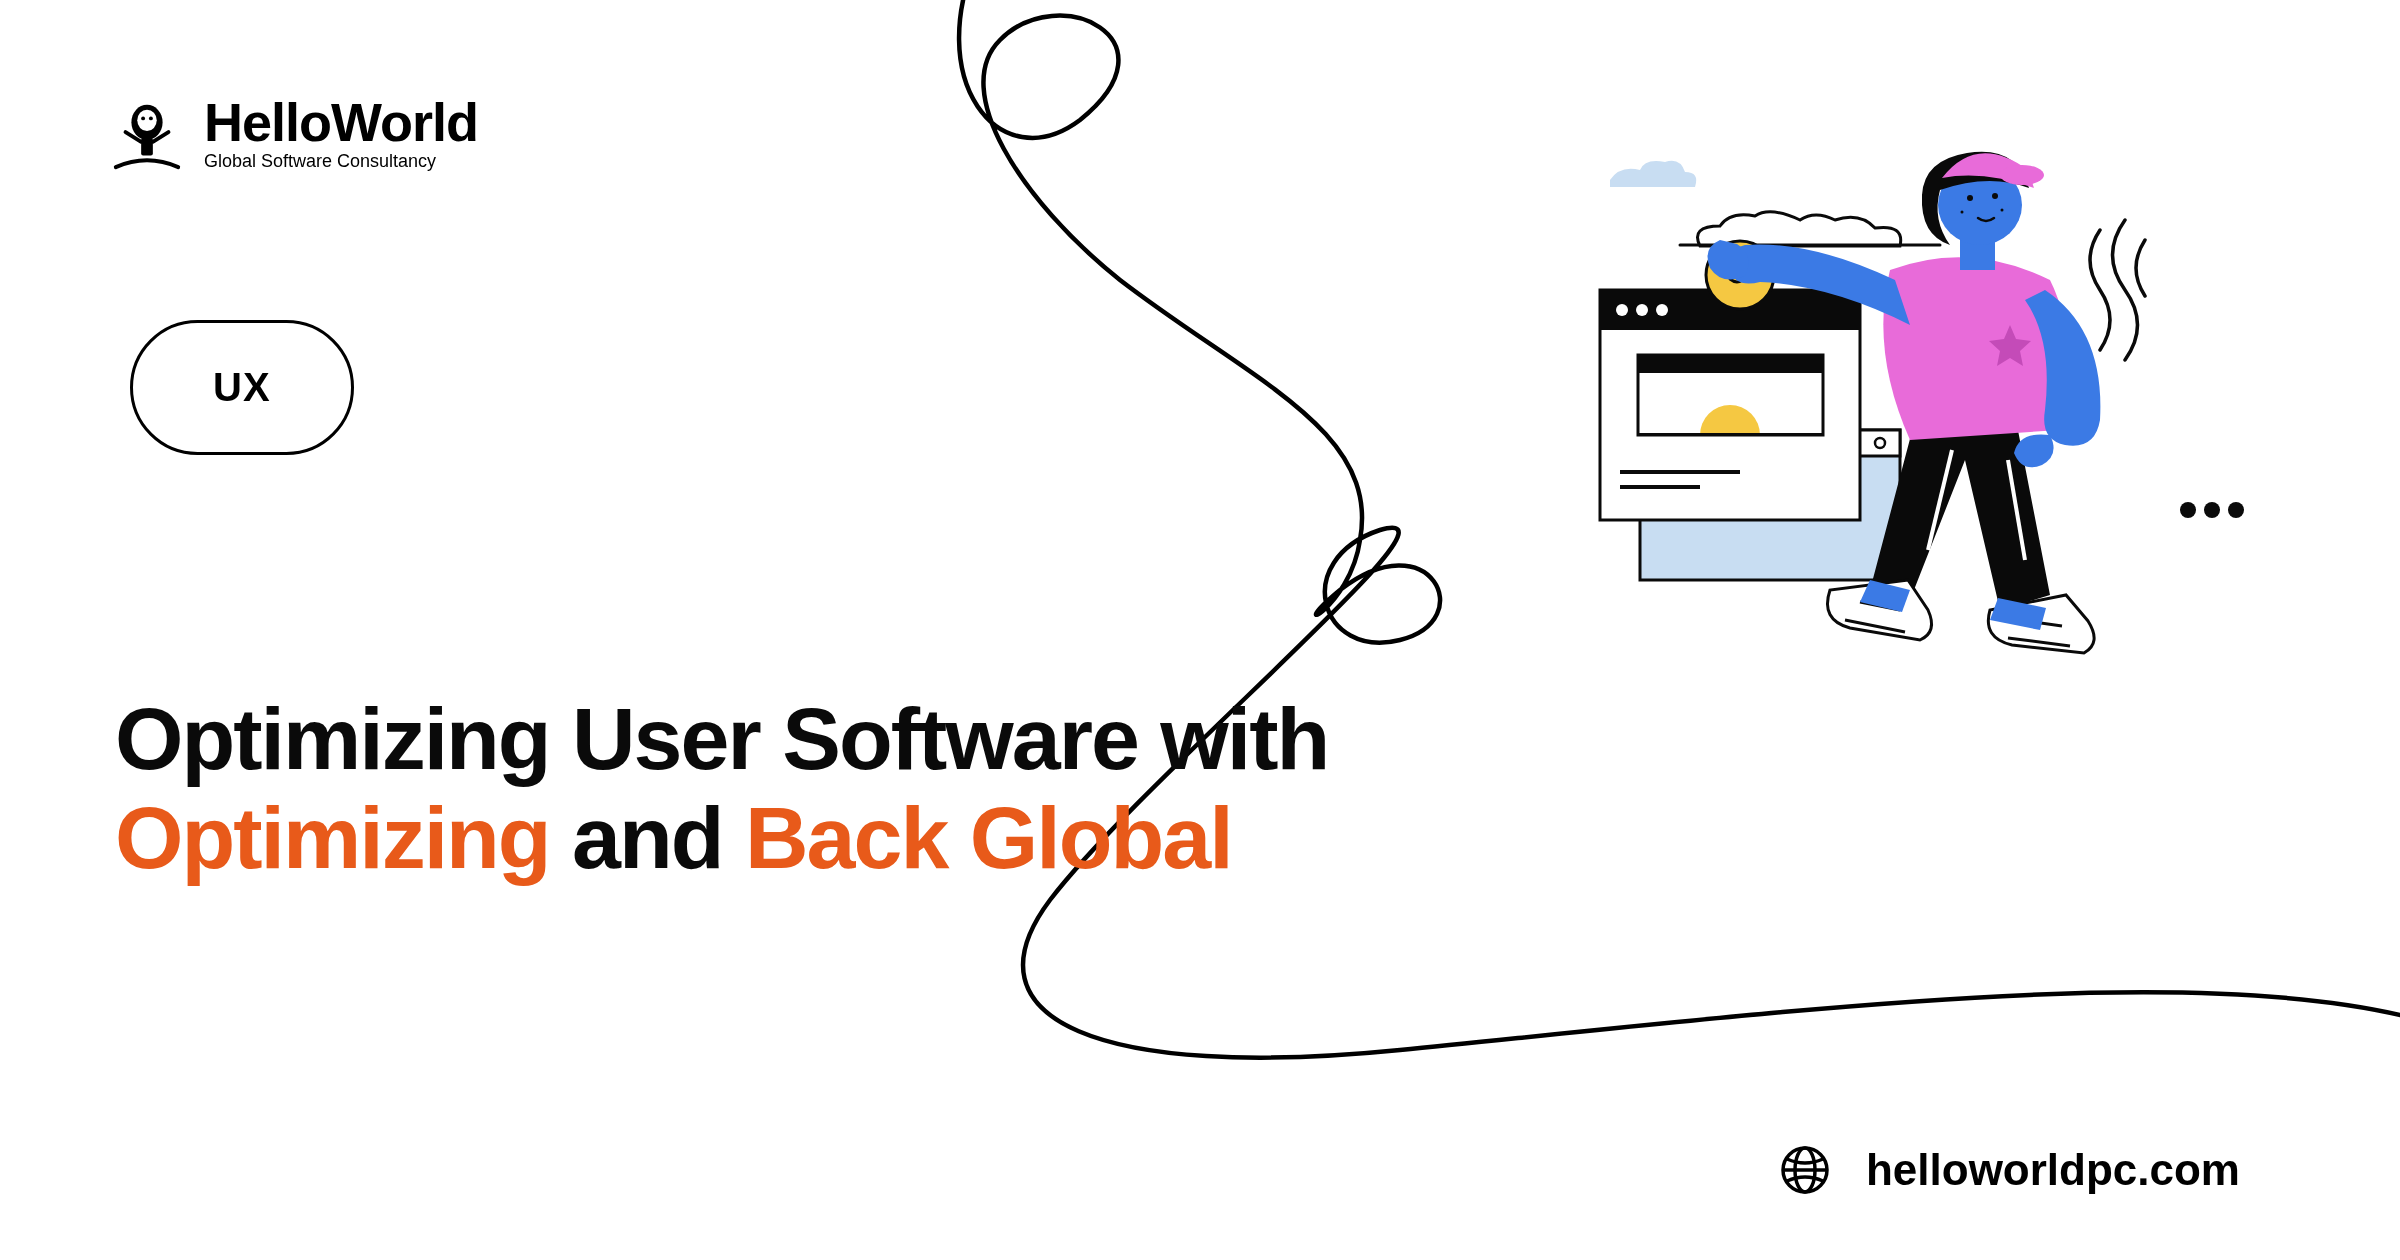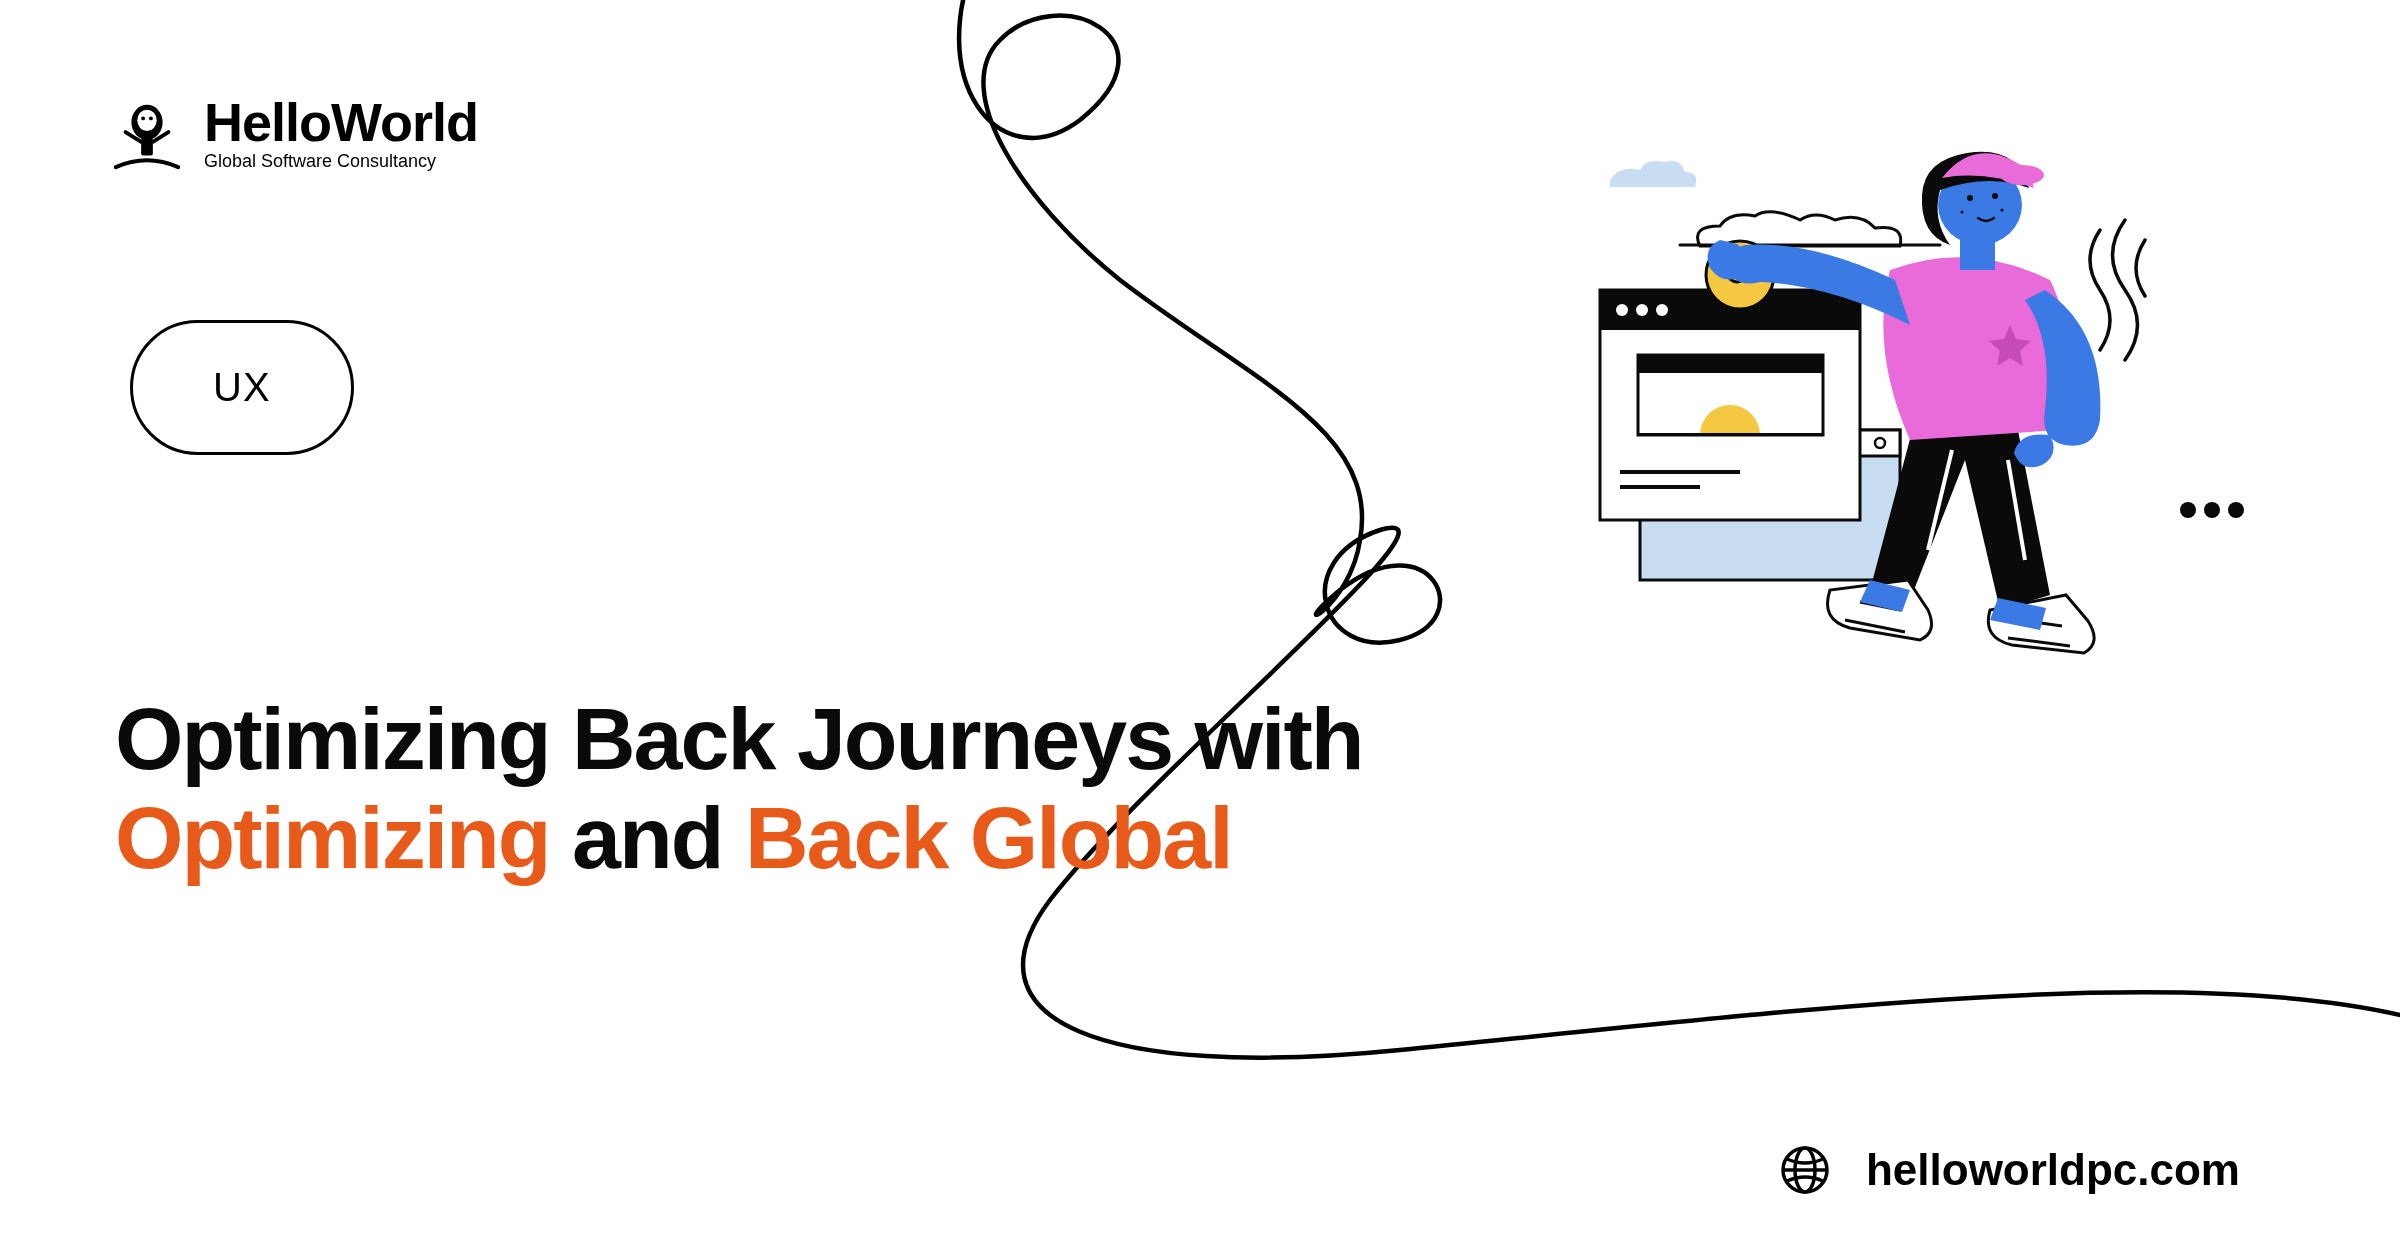--- a/index.html
+++ b/index.html
@@ -13,21 +13,21 @@
     }
     .swirl-bg { position: absolute; top: 0; left: 0; width: 2400px; height: 1260px; pointer-events: none; }
     .logo-block { position: absolute; top: 95px; left: 108px; display: flex; align-items: flex-start; gap: 18px; }
     .logo-icon { width: 78px; height: 78px; flex-shrink: 0; }
     .logo-text-group { display: flex; flex-direction: column; }
     .logo-main { font-size: 54px; font-weight: 800; color: #000; letter-spacing: -1px; line-height: 1; }
     .logo-tag { font-size: 18px; font-weight: 500; color: #000; margin-top: 2px; }
     .category-pill {
       position: absolute; top: 320px; left: 130px;
       border: 3px solid #000; border-radius: 80px;
-      padding: 42px 80px; font-size: 40px; font-weight: 400; color: #000;
+      padding: 42px 80px; font-size: 40px; font-weight: 700; color: #000;
       letter-spacing: 1px;
     }
     .headline {
       position: absolute; top: 690px; left: 115px;
       font-size: 88px; font-weight: 800; color: #0a0a0a;
       line-height: 1.12; letter-spacing: -2px; max-width: 1600px;
     }
     .accent { color: #e85a1a; }
     .footer-url {
       position: absolute; bottom: 65px; right: 160px;
@@ -57,21 +57,21 @@
     <path d="M 8 74 Q 40 60 72 74" fill="none" stroke="#000" stroke-width="4" stroke-linecap="round"></path>
   </svg>
   <div class="logo-text-group">
     <div class="logo-main">HelloWorld</div>
     <div class="logo-tag">Global Software Consultancy</div>
   </div>
 </div>
 
 <div class="category-pill">UX</div>
 
-<div class="headline"><span>Optimizing Back Journeys with </span><span class="accent">Optimizing</span><span> and </span><span class="accent">Back Global</span></div>
+<div class="headline"><span>Optimizing User Software with </span><span class="accent">Optimizing</span><span> and </span><span class="accent">Back Global</span></div>
 
 <svg class="illustration" viewBox="0 0 700 560">
 
   <path d="M 40 40 q 10 -15 30 -10 q 5 -12 25 -8 q 15 -5 20 10 q 15 0 10 15 h -85 z" fill="#c8ddf2"></path>
   <path d="M 230 80 q 15 -10 35 0 q 25 -8 40 8 q 30 -4 25 18 h -200 q -10 -20 20 -20 q 10 -15 35 -10 q 15 -10 45 4 z M 110 105 h 260" fill="none" stroke="#0a0a0a" stroke-width="3" stroke-linecap="round"></path>
 
   <path d="M 530 90 q -20 30 0 60 q 20 30 0 60 M 555 80 q -25 35 0 70 q 25 35 0 70 M 575 100 q -18 28 0 56" fill="none" stroke="#0a0a0a" stroke-width="3.5" stroke-linecap="round"></path>
 
   <circle cx="618" cy="370" r="8" fill="#0a0a0a"></circle>
     <circle cx="642" cy="370" r="8" fill="#0a0a0a"></circle>

